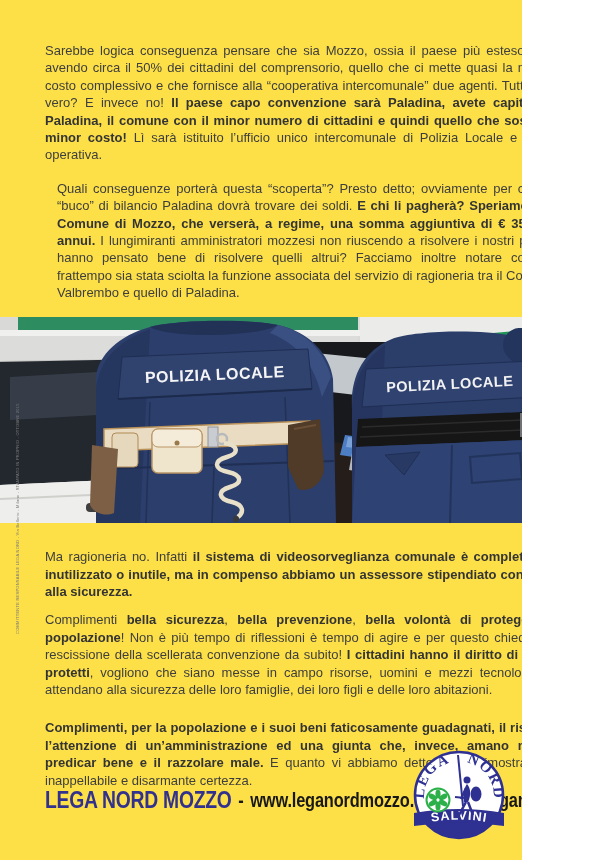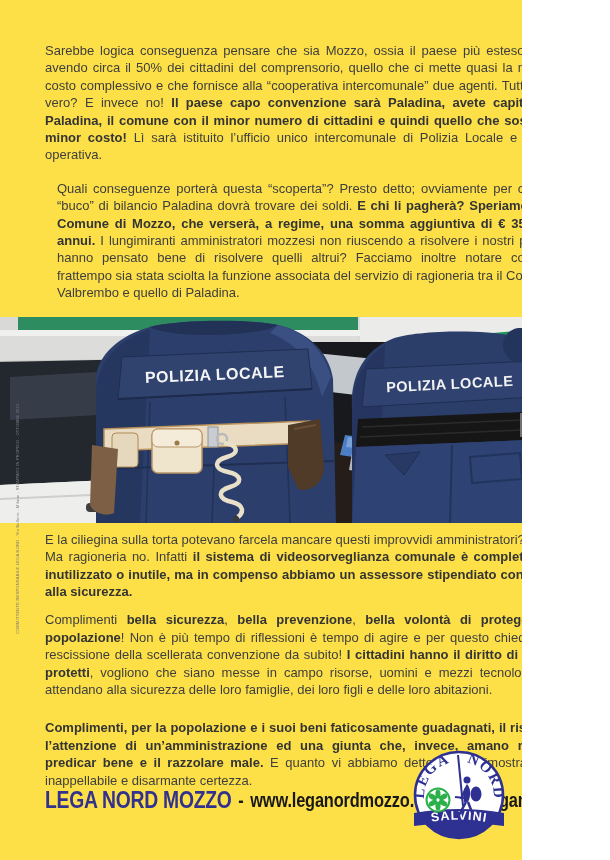--- a/index.html
+++ b/index.html
@@ -140,21 +140,21 @@
           <path d="M362,110 L546,102 M360,120 L548,112" stroke="#2b2b2b" stroke-width="1.5" fill="none"></path>
           <rect x="520" y="96" width="9" height="24" fill="#6f7377"></rect>
           <polygon points="356,130 550,122 556,206 352,206" fill="#2e4273"></polygon>
           <line x1="452" y1="128" x2="450" y2="206" stroke="#22345c" stroke-width="2"></line>
           <path d="M470,140 L520,136 L522,162 L472,166 Z" fill="none" stroke="#22345c" stroke-width="2"></path>
           <path d="M385,138 L420,135 L404,158 Z" fill="#283a64" stroke="#1f2f55"></path>
         </g>
       </svg>
     </figure>
 
-    <p class="para" id="para3"><span class="seg">E la ciliegina sulla torta potevano farcela mancare questi improvvidi amministratori?</span><br><span class="seg">Ma ragioneria no. Infatti </span><span class="seg seg-b">il sistema di videosorveglianza comunale è completamente inutilizzato o inutile, ma in compenso abbiamo un assessore stipendiato con delega alla sicurezza.</span></p>
+    <p class="para" id="para3"><br><span class="seg">Ma ragioneria no. Infatti </span><span class="seg seg-b">il sistema di videosorveglianza comunale è completamente inutilizzato o inutile, ma in compenso abbiamo un assessore stipendiato con delega alla sicurezza.</span></p>
     <p class="para" id="para4"><span class="seg">Complimenti </span><span class="seg seg-b">bella sicurezza</span><span class="seg">, </span><span class="seg seg-b">bella prevenzione</span><span class="seg">, </span><span class="seg seg-b">bella volontà di proteggere la popolazione</span><span class="seg">! Non è più tempo di riflessioni è tempo di agire e per questo chiediamo la rescissione della scellerata convenzione da subito! </span><span class="seg seg-b">I cittadini hanno il diritto di sentirsi protetti</span><span class="seg">, vogliono che siano messe in campo risorse, uomini e mezzi tecnologici che attendano alla sicurezza delle loro famiglie, dei loro figli e delle loro abitazioni.</span></p>
     <p class="para" id="para5"><span class="seg seg-b">Complimenti, per la popolazione e i suoi beni faticosamente guadagnati, il rispetto e l’attenzione di un’amministrazione ed una giunta che, invece, amano molto il predicar bene e il razzolare male.</span><span class="seg"> E quanto vi abbiamo detto sta a dimostrarlo con inappellabile e disarmante certezza.</span></p>
   </div>
 
   <div class="imprint">COMMITTENTE RESPONSABILE LEGA NORD - Via Bellerio - Milano - STAMPATO IN PROPRIO - OTTOBRE 2015</div>
 
   <div class="footer-row">
     <span class="f-brand">LEGA NORD MOZZO</span>
     <span class="f-sep">-</span>
     <span class="f-url">www.leganordmozzo.org</span>

